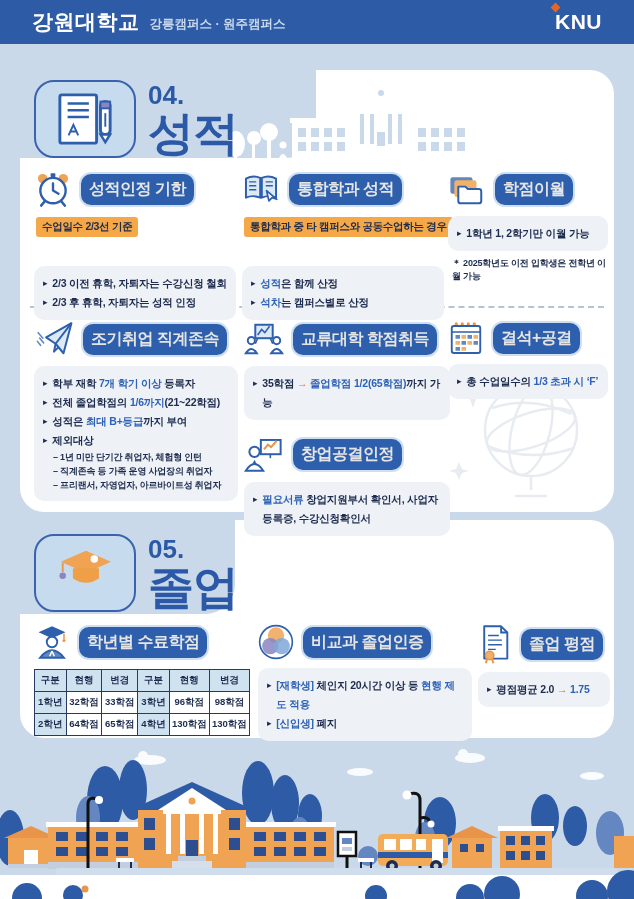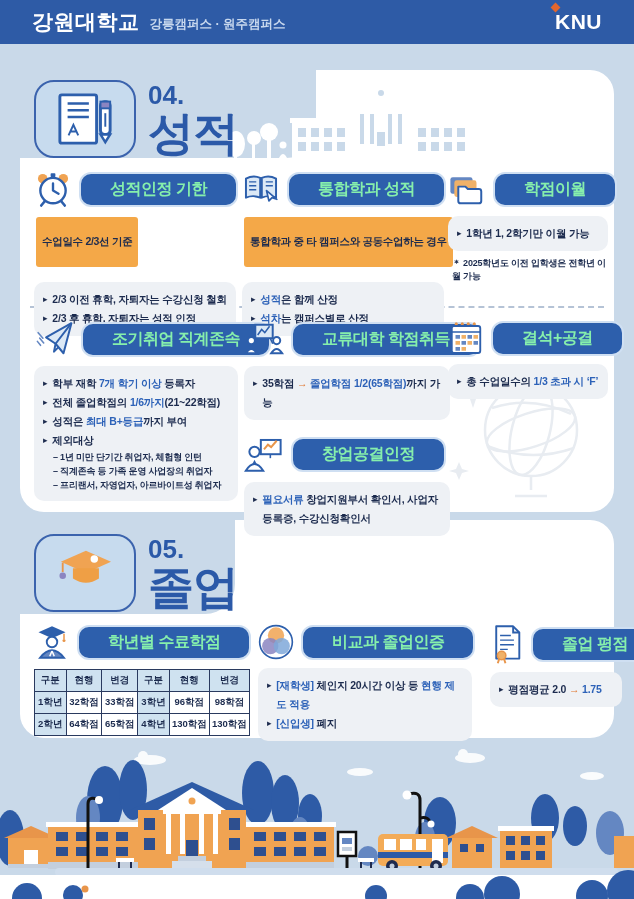--- a/index.html
+++ b/index.html
@@ -23,24 +23,24 @@
   .ibox{width:98px;height:74px;background:#c7dbee;border:2.5px solid #3b63ad;border-radius:20px;
         display:flex;align-items:center;justify-content:center;flex:0 0 auto;}
   .sec-num{font-size:26px;font-weight:bold;color:#2b59a8;line-height:1;}
   .sec-title{font-size:46px;font-weight:bold;color:#2b59a8;line-height:1;letter-spacing:-1px;margin-top:2px;}
   .bld{position:absolute;left:206px;top:4px;z-index:2;}
   .grads{position:absolute;left:222px;top:2px;z-index:2;}
   
   .col{position:absolute;z-index:4;}
   .mini-head{display:flex;align-items:center;gap:7px;}
   .mi{flex:0 0 auto;display:inline-flex;}
-  .badge{display:inline-block;background:#2d5fac;color:#86efac;font-weight:bold;font-size:16px;
-         padding:5px 29px;border-radius:12px;border:2px solid #cfdff2;letter-spacing:-.5px;white-space:nowrap;}
+  .badge{display:inline-block;background:#2d5fac;color:#e5e5e5;font-weight:bold;font-size:16px;
+         padding:5px 8px;border-radius:12px;border:2px solid #cfdff2;letter-spacing:-.5px;white-space:nowrap;}
   .hl{display:inline-block;background:#f4a848;color:#1c2b4e;font-weight:bold;font-size:10.5px;
-      padding:18px 6px;border-radius:3px;margin:9px 0 7px 2px;letter-spacing:-.3px;white-space:nowrap;}
+      padding:3px 6px;border-radius:3px;margin:9px 0 21px 2px;letter-spacing:-.3px;white-space:nowrap;}
   .box{background:#eef1f5;border-radius:10px;padding:8px 9px;margin-top:8px;}
   .bullet{display:flex;gap:5px;font-size:10.5px;font-weight:bold;line-height:1.8;letter-spacing:-.2px;}
   .bm{color:#1c2b4e;font-size:9px;line-height:2.1;flex:0 0 auto;}
   .seg-blue{color:#2d62b8;}
   .seg-orange{color:#e0762f;}
   .note{font-size:9px;font-weight:bold;color:#1c2b4e;margin-top:3px;letter-spacing:-.2px;}
   .note.out{margin:6px 0 0 4px;}
   .subitem{font-size:9px;font-weight:bold;color:#1c2b4e;padding-left:10px;line-height:1.6;letter-spacing:-.2px;}
   .dashed{position:absolute;left:10px;right:10px;top:236px;border-top:2px dashed #b5c3d6;z-index:1;}
   .globe{position:absolute;right:6px;bottom:2px;z-index:2;}
@@ -438,21 +438,21 @@
           <span class="bm">▸</span>
           <span><span class="seg-blue">[재학생]</span><span> 체인지 20시간 이상 등 </span><span class="seg-blue">현행 제도 적용</span></span>
         </div>
       <div class="bullet">
           <span class="bm">▸</span>
           <span><span class="seg-blue">[신입생]</span><span> 폐지</span></span>
         </div>
     </div>
   </div>
 
-  <div class="col" style="left:470px;top:104px;width:132px;">
+  <div class="col" style="left:458px;top:104px;width:132px;">
     <div class="mini-head">
       <span class="mi">
         <svg width="34" height="40" viewBox="0 0 44 52">
           <path d="M8 3 h22 l8 8 v34 H8 Z" fill="#fff" stroke="#2d5fac" stroke-width="2.5" stroke-linejoin="round"></path>
           <path d="M30 3 v8 h8" fill="none" stroke="#2d5fac" stroke-width="2.5"></path>
           <path d="M13 15 h14 M13 21 h18 M13 27 h18 M13 33 h10" stroke="#2d5fac" stroke-width="1.8"></path>
           <circle cx="15" cy="41" r="5.5" fill="#f0b168" stroke="#e8954a" stroke-width="2"></circle>
           <path d="M12 45 l-2 6 M18 45 l2 6" stroke="#e8954a" stroke-width="2.5"></path>
         </svg>
       </span>

